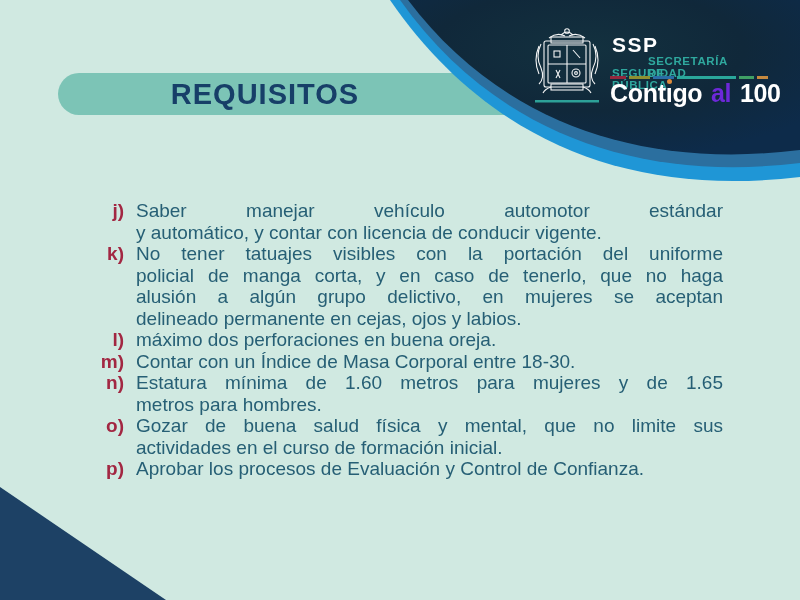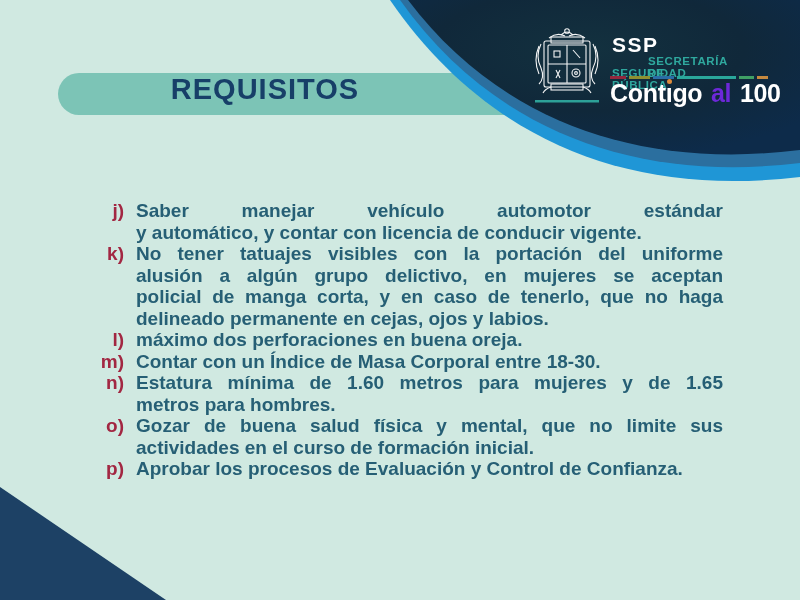--- a/index.html
+++ b/index.html
@@ -3,21 +3,21 @@
 <meta charset="utf-8">
 <style>
   html,body{margin:0;padding:0;}
   body{width:800px;height:600px;overflow:hidden;background:#d0e9e1;font-family:"Liberation Sans",sans-serif;}
   .slide{position:relative;width:800px;height:600px;background:#d0e9e1;overflow:hidden;}
 
   
   .title-pill{
     position:absolute;left:58px;top:73px;width:472px;height:42px;
     background:#7cc4b6;border-radius:21px 0 0 21px;
-    display:flex;align-items:flex-start;justify-content:center;
+    display:flex;align-items:center;justify-content:center;
     padding-right:58px;box-sizing:border-box;z-index:2;
   }
   .title-pill h1{
     margin:0;font-size:29px;font-weight:700;letter-spacing:1px;color:#173f68;
   }
 
   
   .corner-svg{position:absolute;top:0;right:0;z-index:3;pointer-events:none;}
 
   
@@ -34,21 +34,21 @@
   .dotless::after{content:"";position:absolute;left:1px;top:0px;width:5px;height:5px;border-radius:50%;background:#dd8b3a;}
 
   
   .wedge-svg{position:absolute;left:0;bottom:0;z-index:1;pointer-events:none;}
 
   
   .req-list{position:absolute;left:86px;top:200px;width:637px;z-index:2;color:#265f75;}
   .req-item{display:grid;grid-template-columns:38px 1fr;column-gap:12px;}
   .req-label{font-size:19px;line-height:21.5px;font-weight:700;color:#a22742;text-align:right;}
   .req-text{font-size:19px;line-height:21.5px;}
-  .req-line{text-align:justify;text-align-last:justify;font-weight:bold;}
+  .req-line{text-align:justify;text-align-last:justify;}
   .req-line.last{text-align:justify;text-align-last:left;}
 </style>
 </head>
 <body>
 
 <div class="slide">
 
   <div class="title-pill">
     <h1>REQUISITOS</h1>
   </div>
@@ -114,22 +114,22 @@
         <div class="req-label">j)</div>
         <div class="req-text">
           <div class="req-line">Saber manejar vehículo automotor estándar</div>
           <div class="req-line last">y automático, y contar con licencia de conducir vigente.</div>
         </div>
       </div>
       <div class="req-item">
         <div class="req-label">k)</div>
         <div class="req-text">
           <div class="req-line">No tener tatuajes visibles con la portación del uniforme</div>
+          <div class="req-line">policial de manga corta, y en caso de tenerlo, que no haga</div>
           <div class="req-line">alusión a algún grupo delictivo, en mujeres se aceptan</div>
-          <div class="req-line">policial de manga corta, y en caso de tenerlo, que no haga</div>
           <div class="req-line last">delineado permanente en cejas, ojos y labios.</div>
         </div>
       </div>
       <div class="req-item">
         <div class="req-label">l)</div>
         <div class="req-text">
           <div class="req-line last">máximo dos perforaciones en buena oreja.</div>
         </div>
       </div>
       <div class="req-item">

